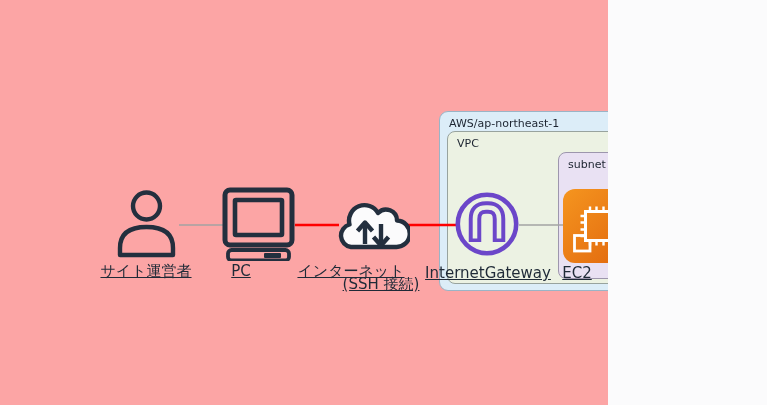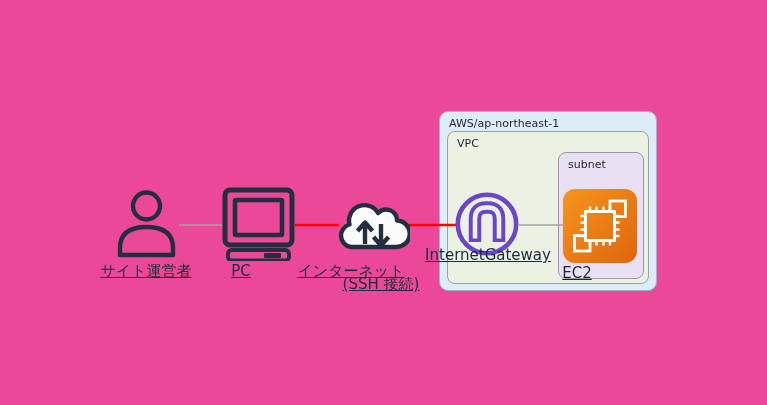--- a/index.html
+++ b/index.html
@@ -1,22 +1,22 @@
 <!DOCTYPE html>
 <html><head>
 <meta charset="utf-8">
 <style>
   * { margin: 0; padding: 0; box-sizing: border-box; }
   html, body { background: #fbfbfc; }
   body { font-family: "DejaVu Sans", "Liberation Sans", sans-serif; }
   .stage {
     position: relative;
-    width: 767px;
+    width: 608px;
     height: 405px;
-    background: #ec4899;
+    background: #fca5a5;
     overflow: hidden;
   }
   .box {
     position: absolute;
     border-radius: 9px;
   }
   .box.region {
     left: 439px; top: 111px; width: 218px; height: 180px;
     background: #dcedf8;
     border: 1px solid #9ab4c6;
@@ -100,21 +100,21 @@
     <path d="M37.5 41 L45 49.5 L52.5 41" fill="none" stroke="#232f3e" stroke-width="4.4" stroke-linejoin="round"></path>
   </svg>
   <div class="node-label" style="left:351px;top:262px">インターネット</div>
   <div class="node-label" style="left:381px;top:275px">(SSH 接続)</div>
 
   <svg class="node-icon" style="left:455px;top:192px" width="64" height="64" viewBox="0 0 64 64">
     <circle cx="32" cy="32" r="29.2" fill="#ecf2e3" stroke="#6b46c9" stroke-width="4.6"></circle>
     <path d="M20 50 L20 27 Q20 15.5 31 15.5 L33 15.5 Q44 15.5 44 27 L44 50" fill="none" stroke="#6b46c9" stroke-width="12.5"></path>
     <path d="M20 46.5 L20 27 Q20 15.5 31 15.5 L33 15.5 Q44 15.5 44 27 L44 46.5" fill="none" stroke="#ecf2e3" stroke-width="4.6"></path>
   </svg>
-  <div class="node-label" style="left:488px;top:246px">InternetGateway</div>
+  <div class="node-label" style="left:488px;top:264px">InternetGateway</div>
 
   <svg class="node-icon" style="left:563px;top:189px" width="74" height="74" viewBox="0 0 74 74">
     <defs>
       <linearGradient id="ec2grad" gradientUnits="userSpaceOnUse" x1="0" y1="0" x2="74" y2="74">
         <stop offset="0" stop-color="#f5951f"></stop>
         <stop offset="1" stop-color="#e0650d"></stop>
       </linearGradient>
     </defs>
     <rect x="0" y="0" width="74" height="74" rx="12" fill="url(#ec2grad)"></rect>
     <rect x="47" y="12" width="15.5" height="15.5" fill="none" stroke="#ffffff" stroke-width="2.8"></rect>

